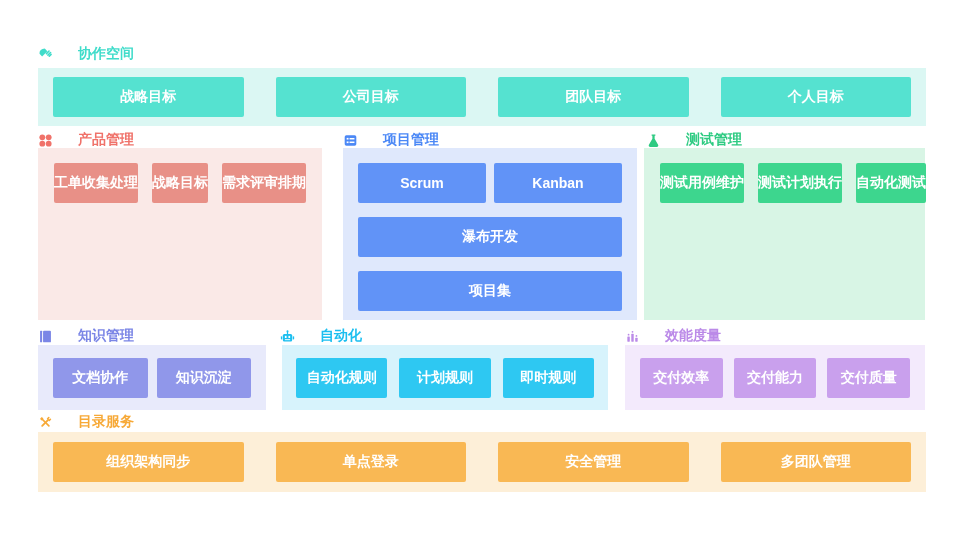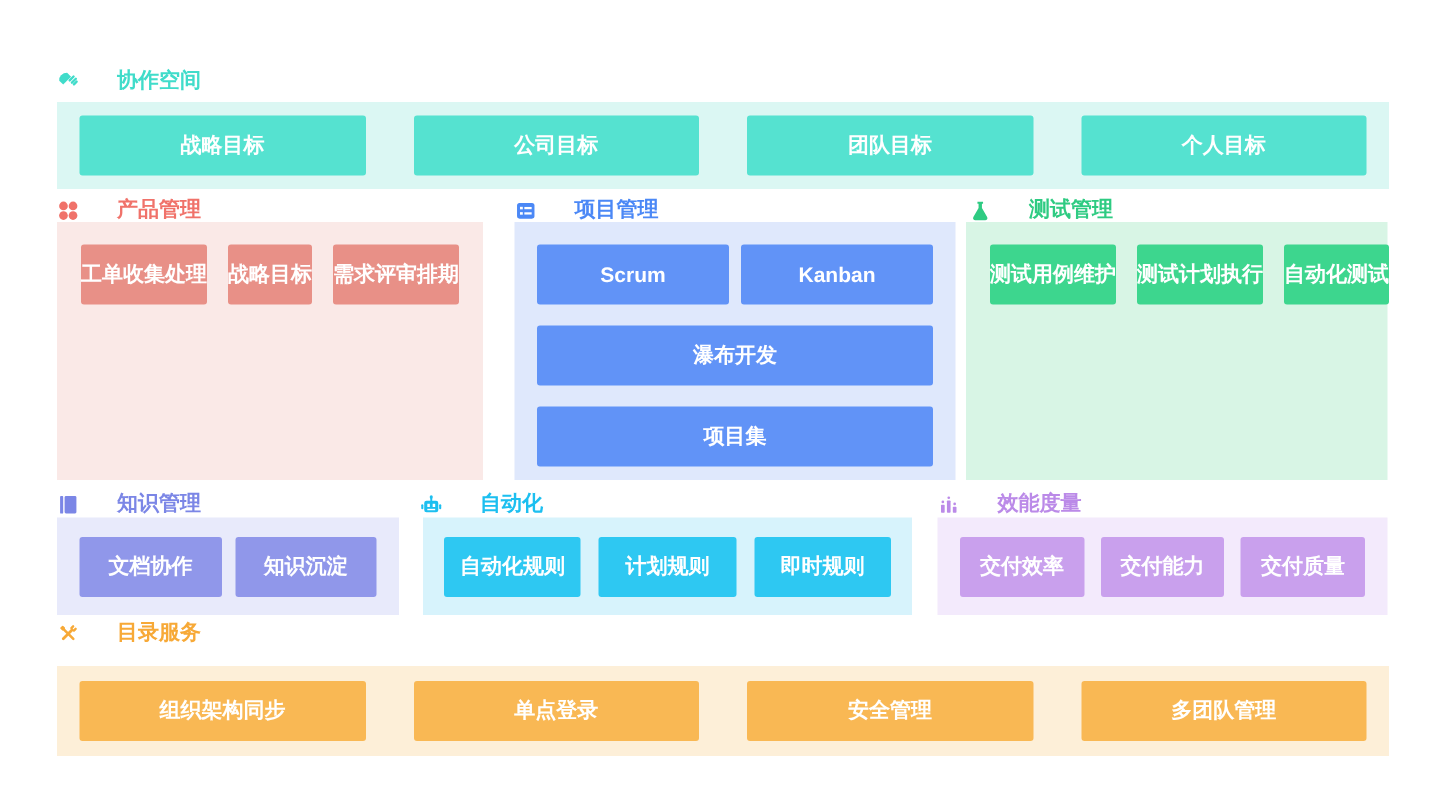--- a/index.html
+++ b/index.html
@@ -160,18 +160,18 @@
         <rect x="8.4" y="1" width="1.7" height="3.4" rx="0.85"></rect>
       </g>
       <g transform="rotate(-45 8 8)">
         <rect x="7.1" y="2.6" width="1.8" height="11.4" rx="0.9"></rect>
         <rect x="6.6" y="1" width="2.8" height="2.8" rx="0.6"></rect>
       </g>
     </svg>
   </span>
   <span class="sec-label">目录服务</span>
 </div>
-<div class="panel grid4" style="left: 38px; top: 444px; width: 888px; height: 60px; --btn: #F9B854; --panel: #FDEFD8; --label: #F7A937;">
+<div class="panel grid4" style="left: 38px; top: 432px; width: 888px; height: 60px; --btn: #F9B854; --panel: #FDEFD8; --label: #F7A937;">
   <div class="btn">组织架构同步</div>
   <div class="btn">单点登录</div>
   <div class="btn">安全管理</div>
   <div class="btn">多团队管理</div>
 </div>
 
 </body></html>

